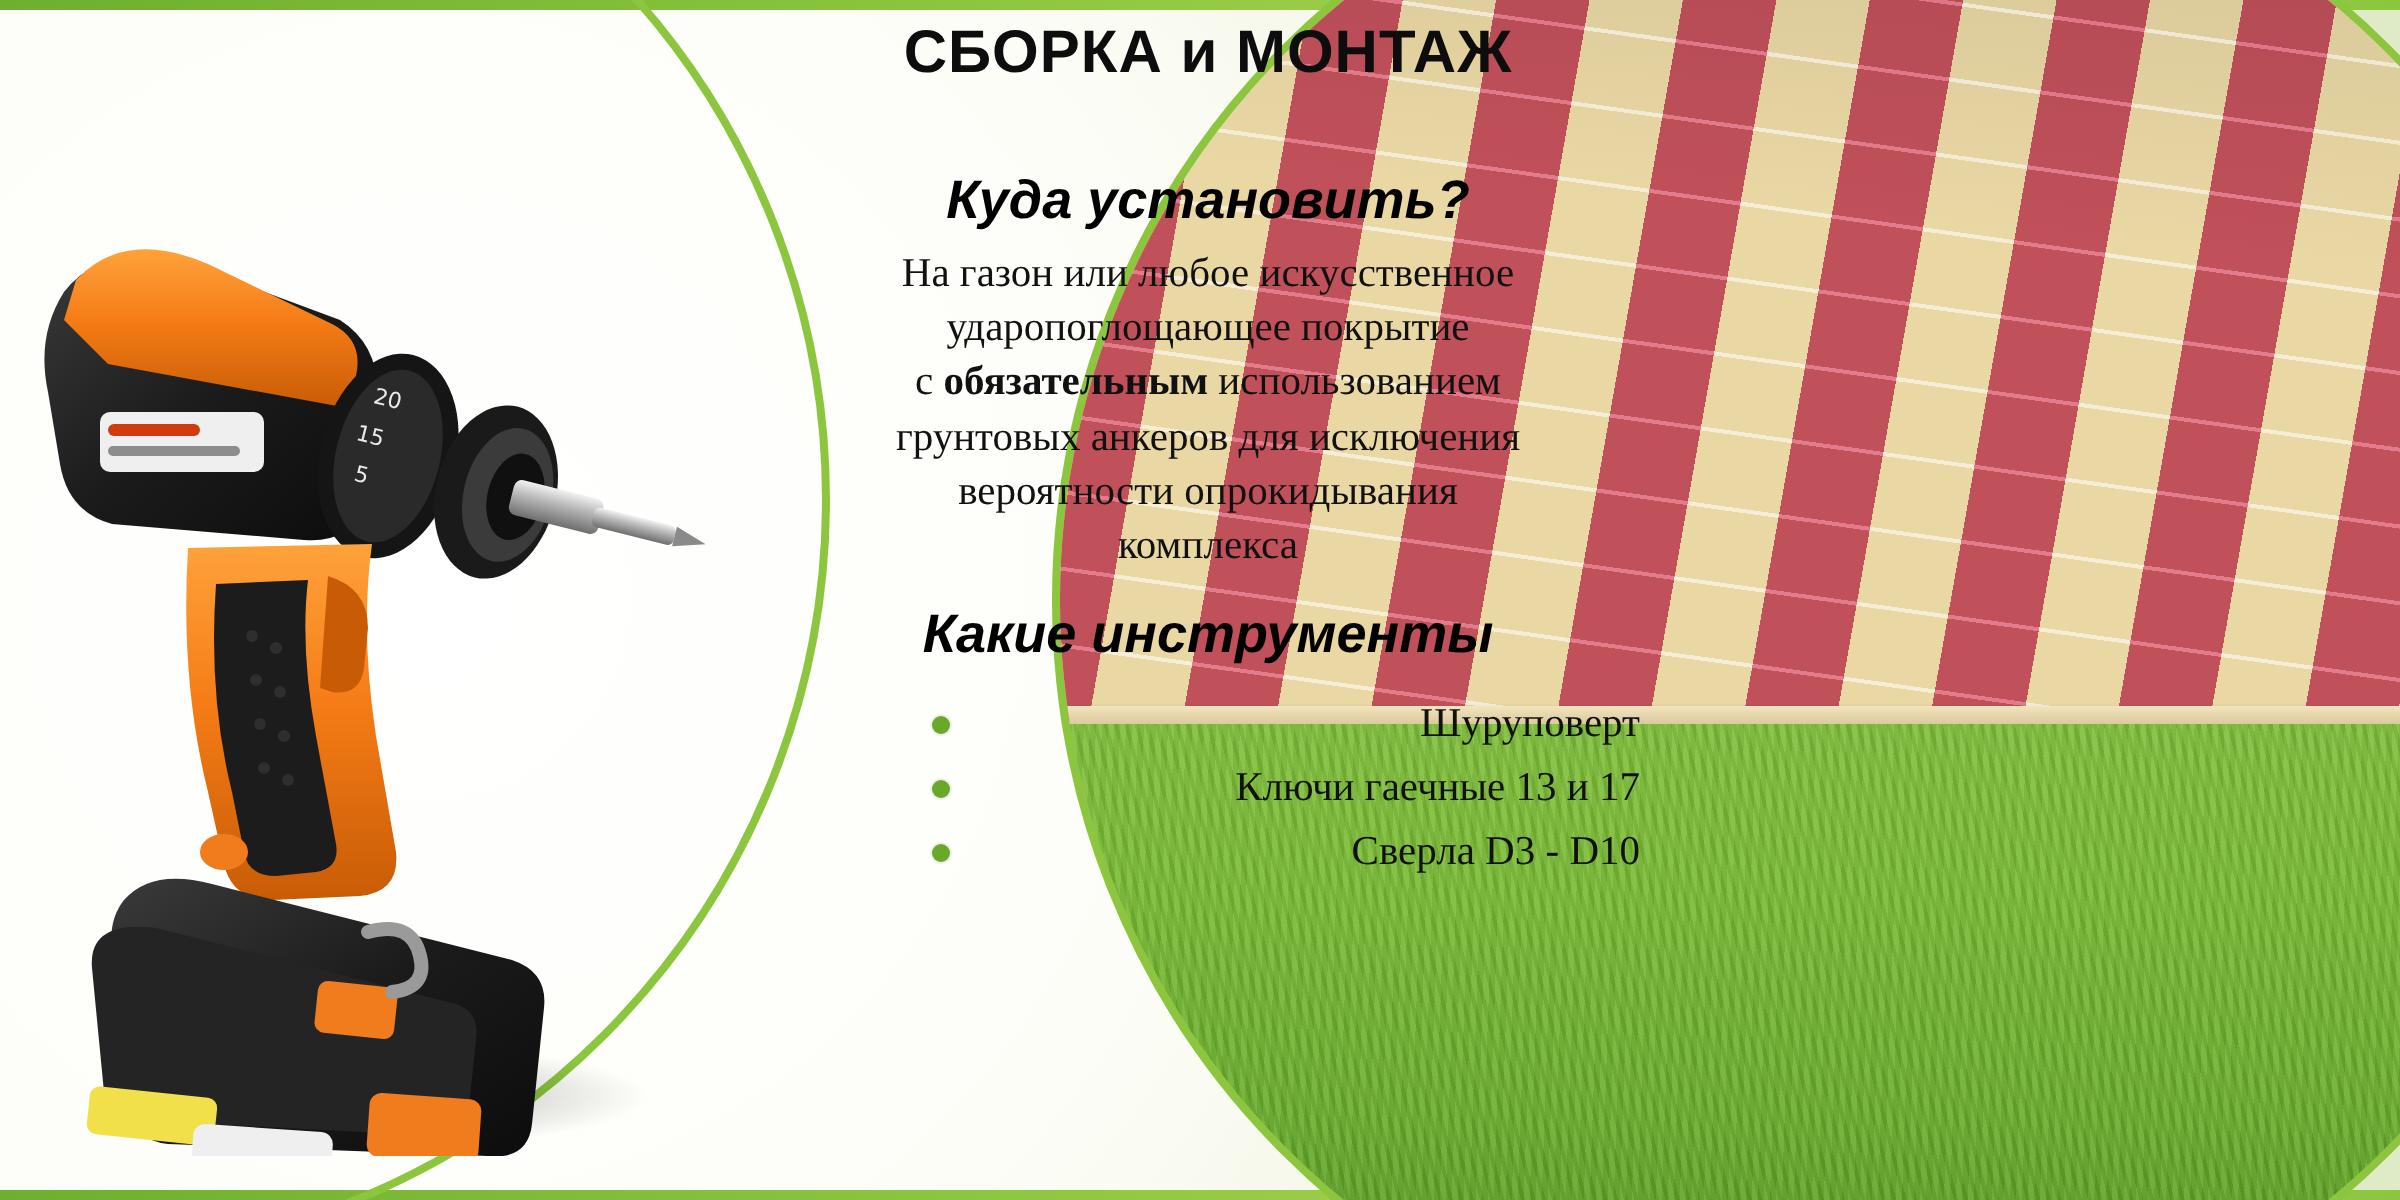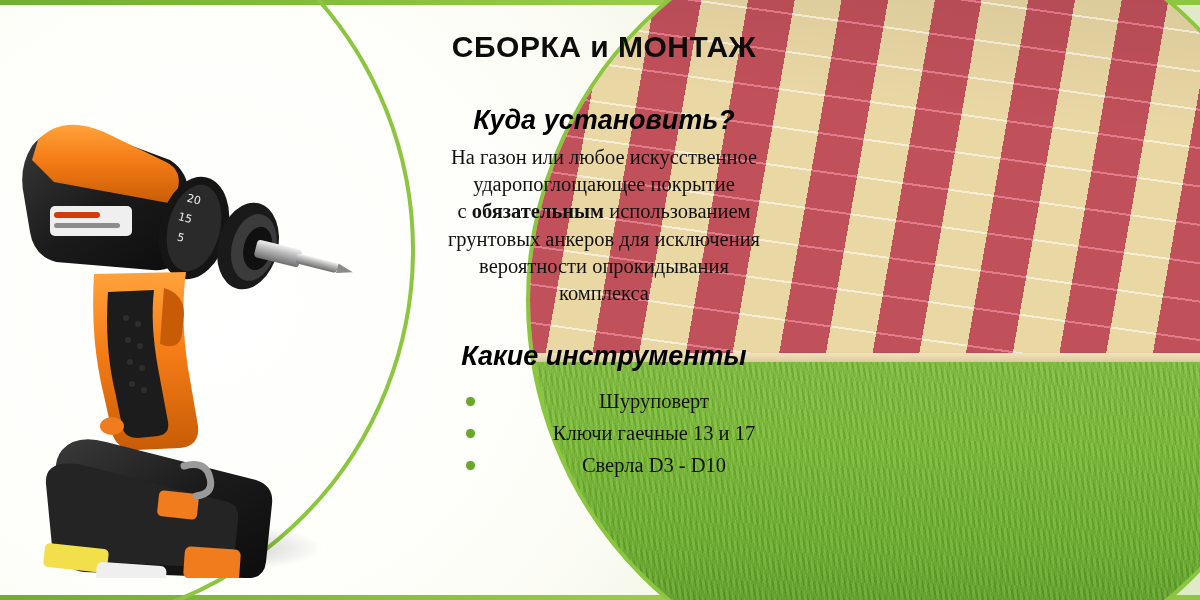--- a/index.html
+++ b/index.html
@@ -97,21 +97,21 @@
       repeating-linear-gradient(76deg, rgba(0,0,0,.10) 0 2px, rgba(255,255,255,.09) 2px 5px);
     opacity:.55;
   }
 
   
   .content {
     position:absolute;
     left:388px; top:0;
     width:432px; height:488px;
     text-align:center;
-    padding-top:24px;
+    padding-top:4px;
   }
   .title {
     font-family:"Liberation Sans", sans-serif;
     font-weight:700;
     font-size:30px;
     letter-spacing:.5px;
     color:#0d0d0d;
     margin-top:6px;
   }
   .h2 {
@@ -125,27 +125,27 @@
   }
   .para {
     font-size:20.5px;
     line-height:1.33;
     color:#111;
     margin-top:6px;
     font-family:Liberation Serif, serif;
   }
   .para b { font-weight:700;margin-top:48px; }
 
-  .h2.tools { margin-top:33px; }
+  .h2.tools { margin-top:14px; }
 
   .tool-list {
     list-style:none;
     margin:12px 0 0 0;
     padding-left:78px;
-    text-align:center;
+    text-align:right;
   }
   .tool-list li {
     font-size:20.5px;
     line-height:1.55;
     color:#111;
     position:relative;
     padding-left:22px;
   }
   .bullet {
     position:absolute; left:0; top:11px;

